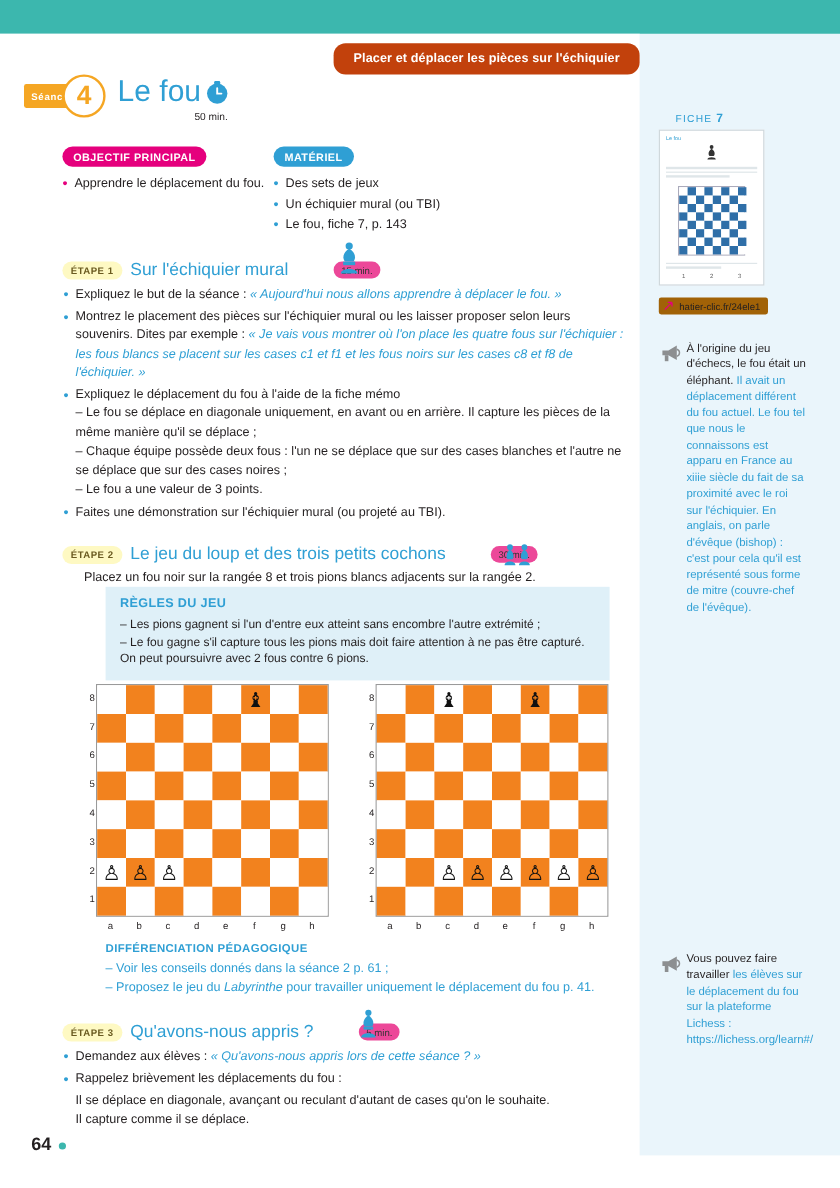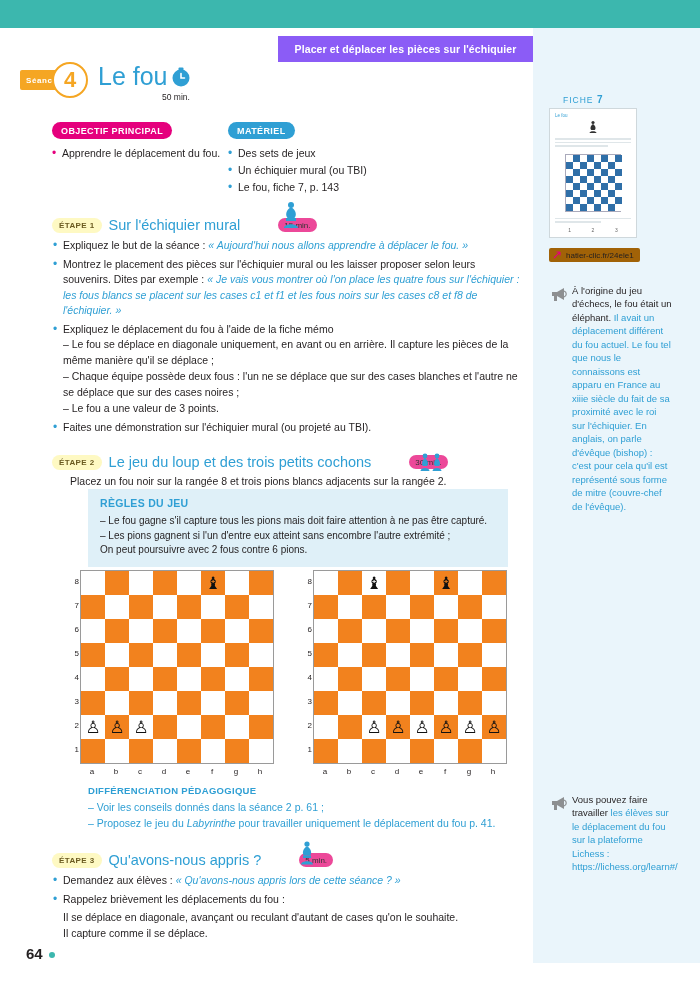--- a/index.html
+++ b/index.html
@@ -13,24 +13,24 @@
   }
   
   .topband { position:absolute; left:0; top:0; width:700px; height:28px; background:#3cb7ae; }
   .rightcol-bg { position:absolute; left:533px; top:28px; width:167px; height:935px; background:#eaf5fb; }
   .rightcol-teal { position:absolute; left:533px; top:0; width:167px; height:28px; background:#3cb7ae; }
   .bottomrule { position:absolute; left:0; top:963px; width:700px; height:1px; background:#ffffff; }
 
   
   .banner {
     position:absolute; left:278px; top:36px; width:255px; height:26px;
-    background:#8b5cf6; color:#ffffff;
+    background:#c2410c; color:#ffffff;
     font-size:10.5px; font-weight:bold; letter-spacing:.1px;
     display:flex; align-items:center; justify-content:center;
-    text-align:center; padding:0 8px;
+    text-align:center; padding:0 8px;border-radius:10px;
   }
   .seance-tab {
     position:absolute; left:20px; top:70px; width:60px; height:20px;
     background:#f5a623; color:#ffffff; font-size:8px; font-weight:bold;
     letter-spacing:.6px; display:flex; align-items:center; padding-left:6px;
     border-radius:2px 0 0 2px;
   }
   .seance-circle {
     position:absolute; left:52px; top:62px; width:36px; height:36px;
     border-radius:50%; background:#ffffff; border:2.5px solid #f5a623;
@@ -228,22 +228,22 @@
     <path d="M2.5 19 C2.5 15 11.5 15 11.5 19 Z" fill="#2f9fd4"></path>
     <circle cx="19" cy="4" r="2.4" fill="#2f9fd4"></circle>
     <path d="M19 6 C15.5 8.5 15.5 13 17 14 L21 14 C22.5 13 22.5 8.5 19 6 Z" fill="#2f9fd4"></path>
     <path d="M14.5 19 C14.5 15 23.5 15 23.5 19 Z" fill="#2f9fd4"></path>
   </svg>
 </div>
 <div class="body-block" style="left:70px; top:474px; width:450px;">Placez un fou noir sur la rangée 8 et trois pions blancs adjacents sur la rangée 2.</div>
 
 <div class="regles">
   <h4>Règles du jeu</h4>
+  <div>– Les pions gagnent si l'un d'entre eux atteint sans encombre l'autre extrémité ;</div>
   <div>– Le fou gagne s'il capture tous les pions mais doit faire attention à ne pas être capturé.</div>
-  <div>– Les pions gagnent si l'un d'entre eux atteint sans encombre l'autre extrémité ;</div>
   <div>On peut poursuivre avec 2 fous contre 6 pions.</div>
 </div>
 
 <div class="boardwrap" style="left:80px; top:570px;">
   <div class="ranks" id="ranks1">
       <div>8</div>
       <div>7</div>
       <div>6</div>
       <div>5</div>
       <div>4</div>

